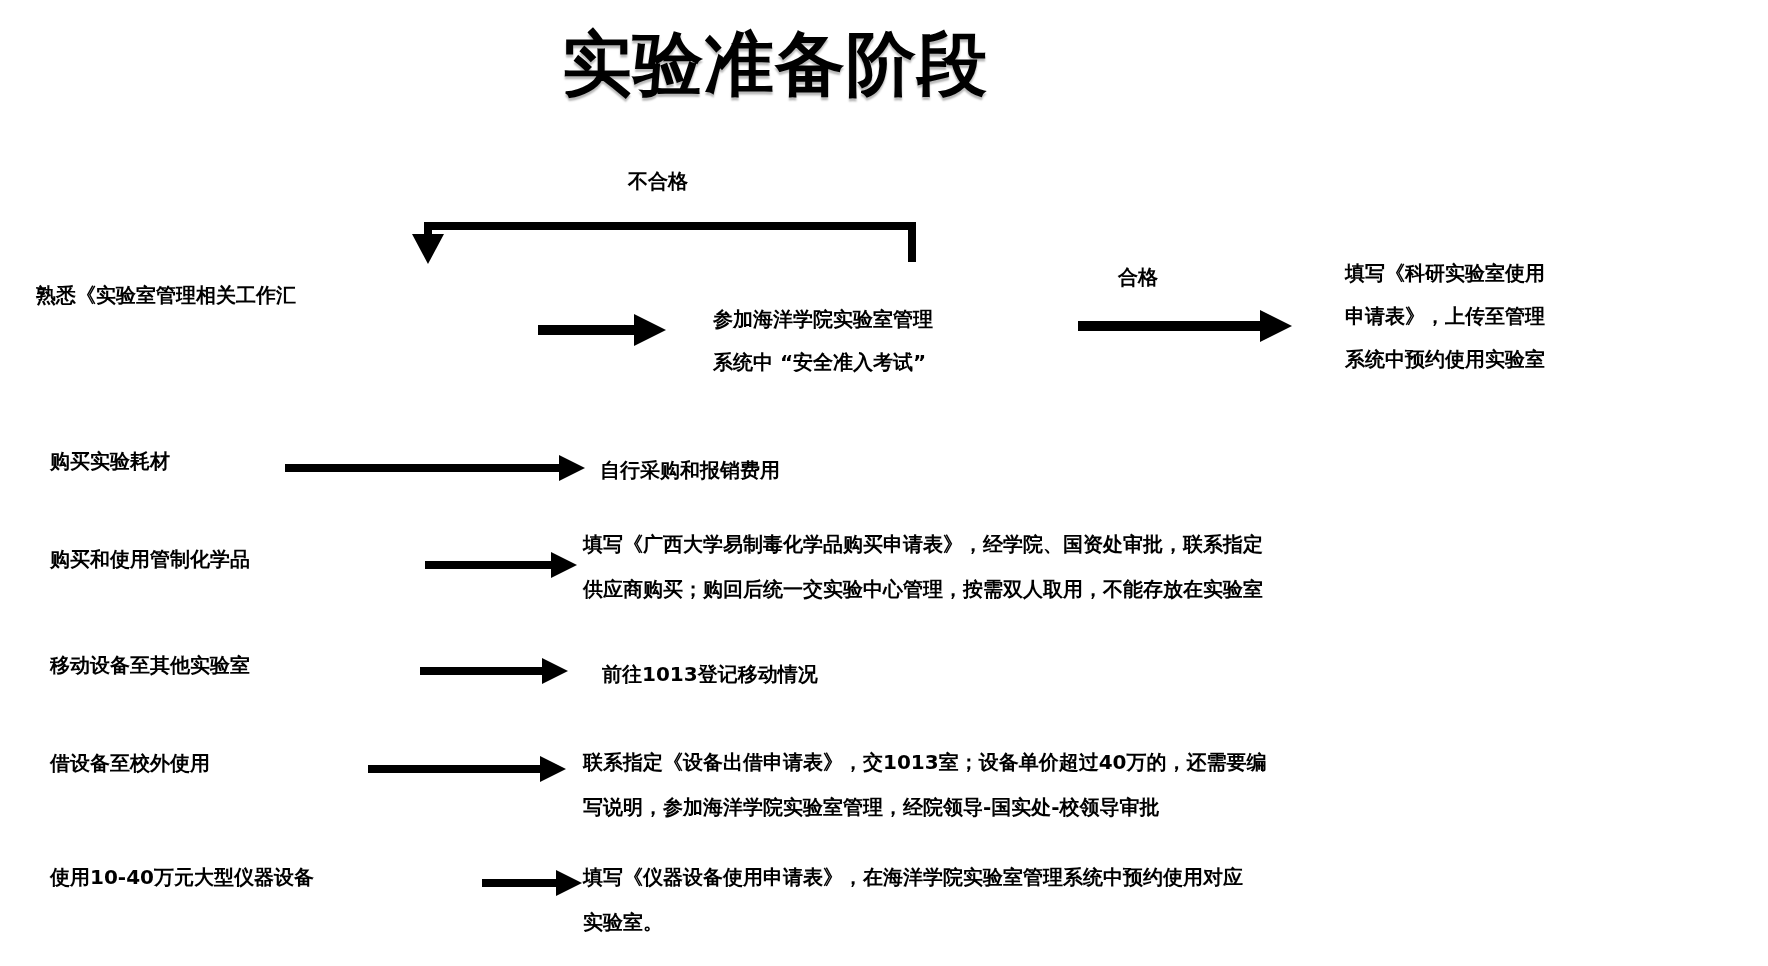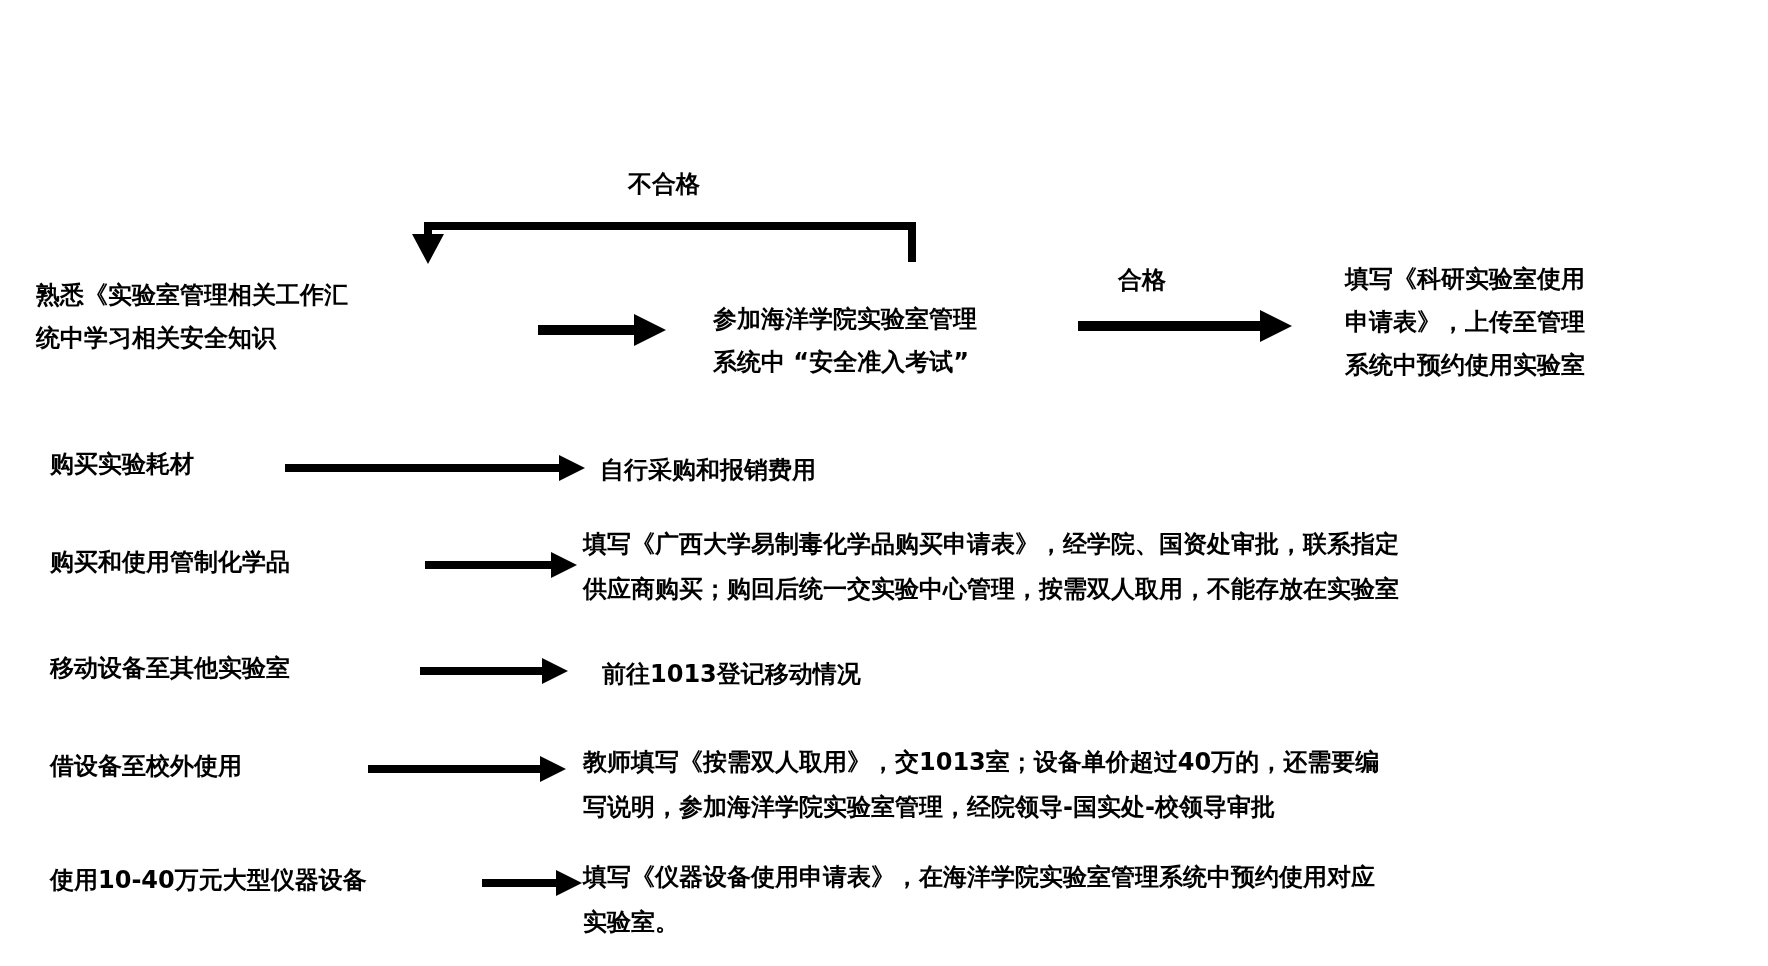--- a/index.html
+++ b/index.html
@@ -7,66 +7,66 @@
     position:relative; width:1768px; height:966px; background:#ffffff;
     font-family:"DejaVu Sans","Liberation Sans",sans-serif;
     color:#000; overflow:hidden;
   }
   .title {
     position:absolute; left:562px; top:18px;
     font-size:70px; font-weight:800; letter-spacing:1px;
     text-shadow:0 3px 2px rgba(0,0,0,0.28);
     white-space:nowrap;
   }
-  .txt { position:absolute; font-size:24px; font-weight:700; white-space:nowrap; }
+  .txt { position:absolute; font-size:20px; font-weight:700; white-space:nowrap; }
   .block div { line-height:43px; white-space:nowrap; }
   .rline div { line-height:45px; white-space:nowrap; }
   
   .harrow { position:absolute; }
   .harrow .bar  { position:absolute; left:0; right:22px; top:-4px; height:8px; background:#000; }
   .harrow .head { position:absolute; right:0; top:-13px; width:0; height:0;
                   border-left:26px solid #000; border-top:13px solid transparent; border-bottom:13px solid transparent; }
   .harrow.thick .bar  { right:26px; top:-5px; height:10px; }
   .harrow.thick .head { top:-16px; border-left:32px solid #000; border-top:16px solid transparent; border-bottom:16px solid transparent; }
   .loop-svg { position:absolute; left:400px; top:150px; }
 </style>
 </head>
 <body>
 
 <div class="canvas">
 
+  <div class="title">实验准备阶段</div>
 
   <div class="txt" style="left:628px; top:168px;">不合格</div>
   <svg class="loop-svg" width="540" height="130" viewBox="0 0 540 130">
     <path d="M512 112 L512 76 L28 76 L28 86" fill="none" stroke="#000" stroke-width="8"></path>
     <polygon points="12,84 44,84 28,114" fill="#000"></polygon>
   </svg>
 
   <div class="txt block" style="left:36px; top:274px;">
     <div>熟悉《实验室管理相关工作汇</div>
-    <div>统中学习相关安全知识</div>
   </div>
 
   <div class="harrow thick" style="left:538px; top:330px; width:128px;">
     <div class="bar"></div>
     <div class="head"></div>
   </div>
 
   <div class="txt block" style="left:673px; top:298px;margin-left:40px;">
     <div>参加海洋学院实验室管理</div>
     <div>系统中 “安全准入考试”</div>
   </div>
 
   <div class="txt" style="left:1118px; top:264px;">合格</div>
   <div class="harrow thick" style="left:1078px; top:326px; width:214px;">
     <div class="bar"></div>
     <div class="head"></div>
   </div>
 
-  <div class="txt block" style="left:1345px; top:258px;">
+  <div class="txt block" style="left:1345px; top:252px;">
     <div>填写《科研实验室使用</div>
     <div>申请表》，上传至管理</div>
     <div>系统中预约使用实验室</div>
   </div>
 
   <div class="txt" style="left:50px; top:448px;">购买实验耗材</div>
   <div class="harrow" style="left:285px; top:468px; width:300px;">
     <div class="bar"></div>
     <div class="head"></div>
   </div>
@@ -92,21 +92,21 @@
   <div class="txt rline" style="left:602px; top:652px;text-align:center;">
     <div>前往1013登记移动情况</div>
   </div>
 
   <div class="txt" style="left:50px; top:750px;">借设备至校外使用</div>
   <div class="harrow" style="left:368px; top:769px; width:198px;">
     <div class="bar"></div>
     <div class="head"></div>
   </div>
   <div class="txt rline" style="left:583px; top:740px;">
-    <div>教师填写《按需双人取用》，交1013室；设备单价超过40万的，还需要编</div>
+    <div>联系指定《设备出借申请表》，交1013室；设备单价超过40万的，还需要编</div>
     <div>写说明，参加海洋学院实验室管理，经院领导-国实处-校领导审批</div>
   </div>
 
   <div class="txt" style="left:50px; top:864px;">使用10-40万元大型仪器设备</div>
   <div class="harrow" style="left:482px; top:883px; width:100px;">
     <div class="bar"></div>
     <div class="head"></div>
   </div>
   <div class="txt rline" style="left:583px; top:855px;">
     <div>填写《仪器设备使用申请表》，在海洋学院实验室管理系统中预约使用对应</div>

